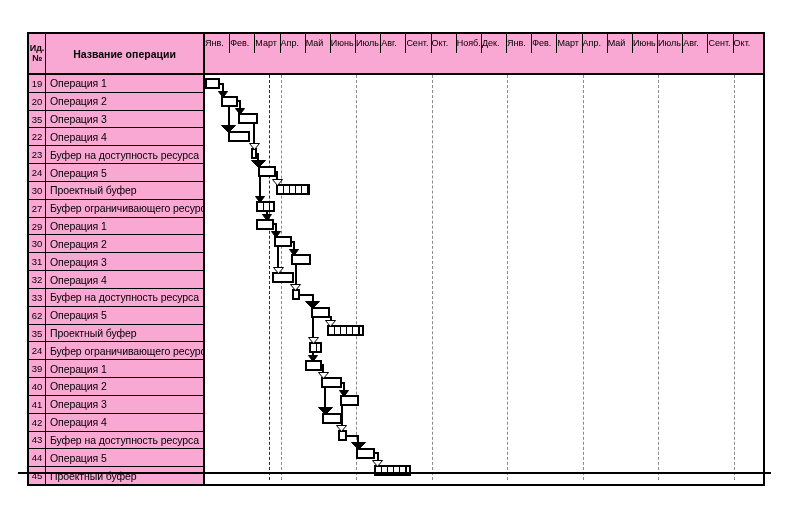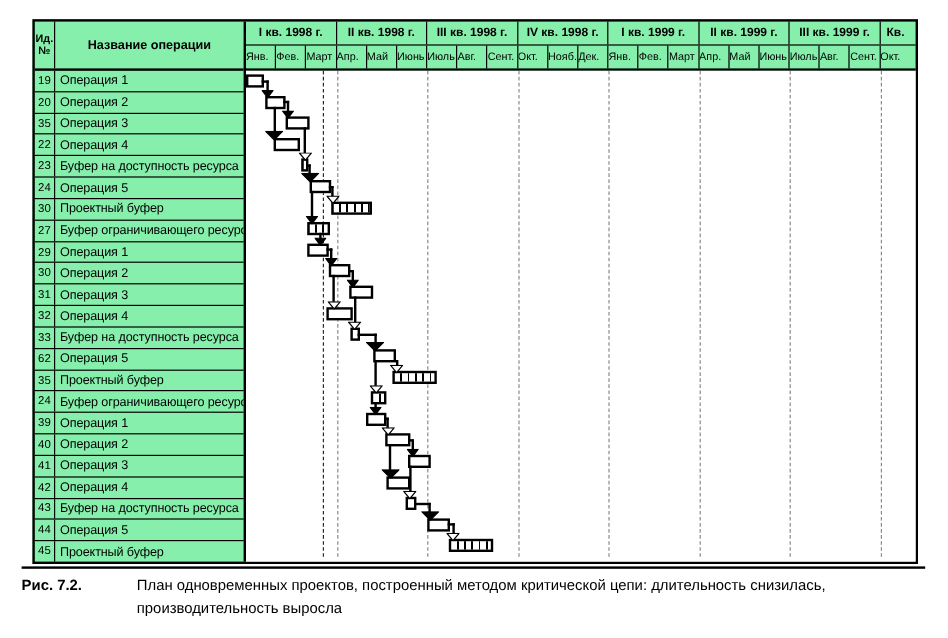--- a/index.html
+++ b/index.html
@@ -1,19 +1,19 @@
 <!DOCTYPE html>
 <html><head>
 <meta charset="utf-8">
 <style>
   html,body{margin:0;padding:0;background:#fff;}
   .page{position:relative;width:790px;height:532px;background:#fff;overflow:hidden;
         font-family:"Liberation Sans",sans-serif;color:#000;}
-  .fig-table{position:absolute;left:27px;top:16px;width:734px;height:450px;
-             border:2px solid #000;display:flex;background:#86efac;box-sizing:content-box;}
+  .fig-table{position:absolute;left:27px;top:32px;width:734px;height:450px;
+             border:2px solid #000;display:flex;background:#f9a8d4;box-sizing:content-box;}
   .left-cols{width:176px;border-right:2px solid #000;box-sizing:border-box;
              display:flex;flex-direction:column;}
   .left-header{height:41px;border-bottom:2px solid #000;box-sizing:border-box;display:flex;}
   .id-header{width:17px;border-right:1px solid #000;box-sizing:border-box;display:flex;
              align-items:center;justify-content:center;font-weight:bold;font-size:9px;
              line-height:1.1;text-align:center;white-space:pre-line;}
   .name-header{flex:1;display:flex;align-items:center;justify-content:center;
                font-weight:bold;font-size:10.5px;}
   .left-rows{flex:1;display:flex;flex-direction:column;}
   .trow{flex:1;display:flex;border-bottom:1px solid #000;box-sizing:border-box;}
@@ -147,30 +147,20 @@
             <div class="name-cell">Операция 5</div>
           </div>
           <div class="trow">
             <div class="id-cell">45</div>
             <div class="name-cell">Проектный буфер</div>
           </div>
         </div>
     </div>
     <div class="chart-block">
       <div class="chart-header">
-        <div class="q-row" id="qRow">
-            <div class="q-cell" style="width: 75.5455px;">I кв. 1998 г.</div>
-            <div class="q-cell" style="width: 75.5455px;">II кв. 1998 г.</div>
-            <div class="q-cell" style="width: 75.5455px;">III кв. 1998 г.</div>
-            <div class="q-cell" style="width: 75.5455px;">IV кв. 1998 г.</div>
-            <div class="q-cell" style="width: 75.5455px;">I кв. 1999 г.</div>
-            <div class="q-cell" style="width: 75.5455px;">II кв. 1999 г.</div>
-            <div class="q-cell" style="width: 75.5455px;">III кв. 1999 г.</div>
-            <div class="q-cell" style="width: 25.1818px;">Кв.</div>
-          </div>
         <div class="m-row" id="mRow">
             <div class="m-cell" style="width: 25.1818px;">Янв.</div>
             <div class="m-cell" style="width: 25.1818px;">Фев.</div>
             <div class="m-cell" style="width: 25.1818px;">Март</div>
             <div class="m-cell" style="width: 25.1818px;">Апр.</div>
             <div class="m-cell" style="width: 25.1818px;">Май</div>
             <div class="m-cell" style="width: 25.1818px;">Июнь</div>
             <div class="m-cell" style="width: 25.1818px;">Июль</div>
             <div class="m-cell" style="width: 25.1818px;">Авг.</div>
             <div class="m-cell" style="width: 25.1818px;">Сент.</div>
@@ -317,17 +307,13 @@
             </svg></div>
           <div class="clink h" style="left: 168.229px; top: 377.283px; width: 5.51818px;"></div>
           <div class="clink v" style="left: 171.747px; top: 377.283px; height: 13.1087px;"></div>
           <div class="arrow" style="left: 167.247px; top: 385.391px;"><svg width="11" height="7" viewBox="0 0 11 7">
               <polygon points="0.5,0.5 10.5,0.5 5.5,6.5" fill="#fff" stroke="#000" stroke-width="1"></polygon>
             </svg></div>
         </div>
     </div>
   </div>
   <div class="caption-rule"></div>
-  <div class="caption">
-    <span class="cap-label">Рис. 7.2.</span>
-    <span class="cap-text">План одновременных проектов, построенный методом критической цепи: длительность снизилась, производительность выросла</span>
-  </div>
 </div>
 
 </body></html>

